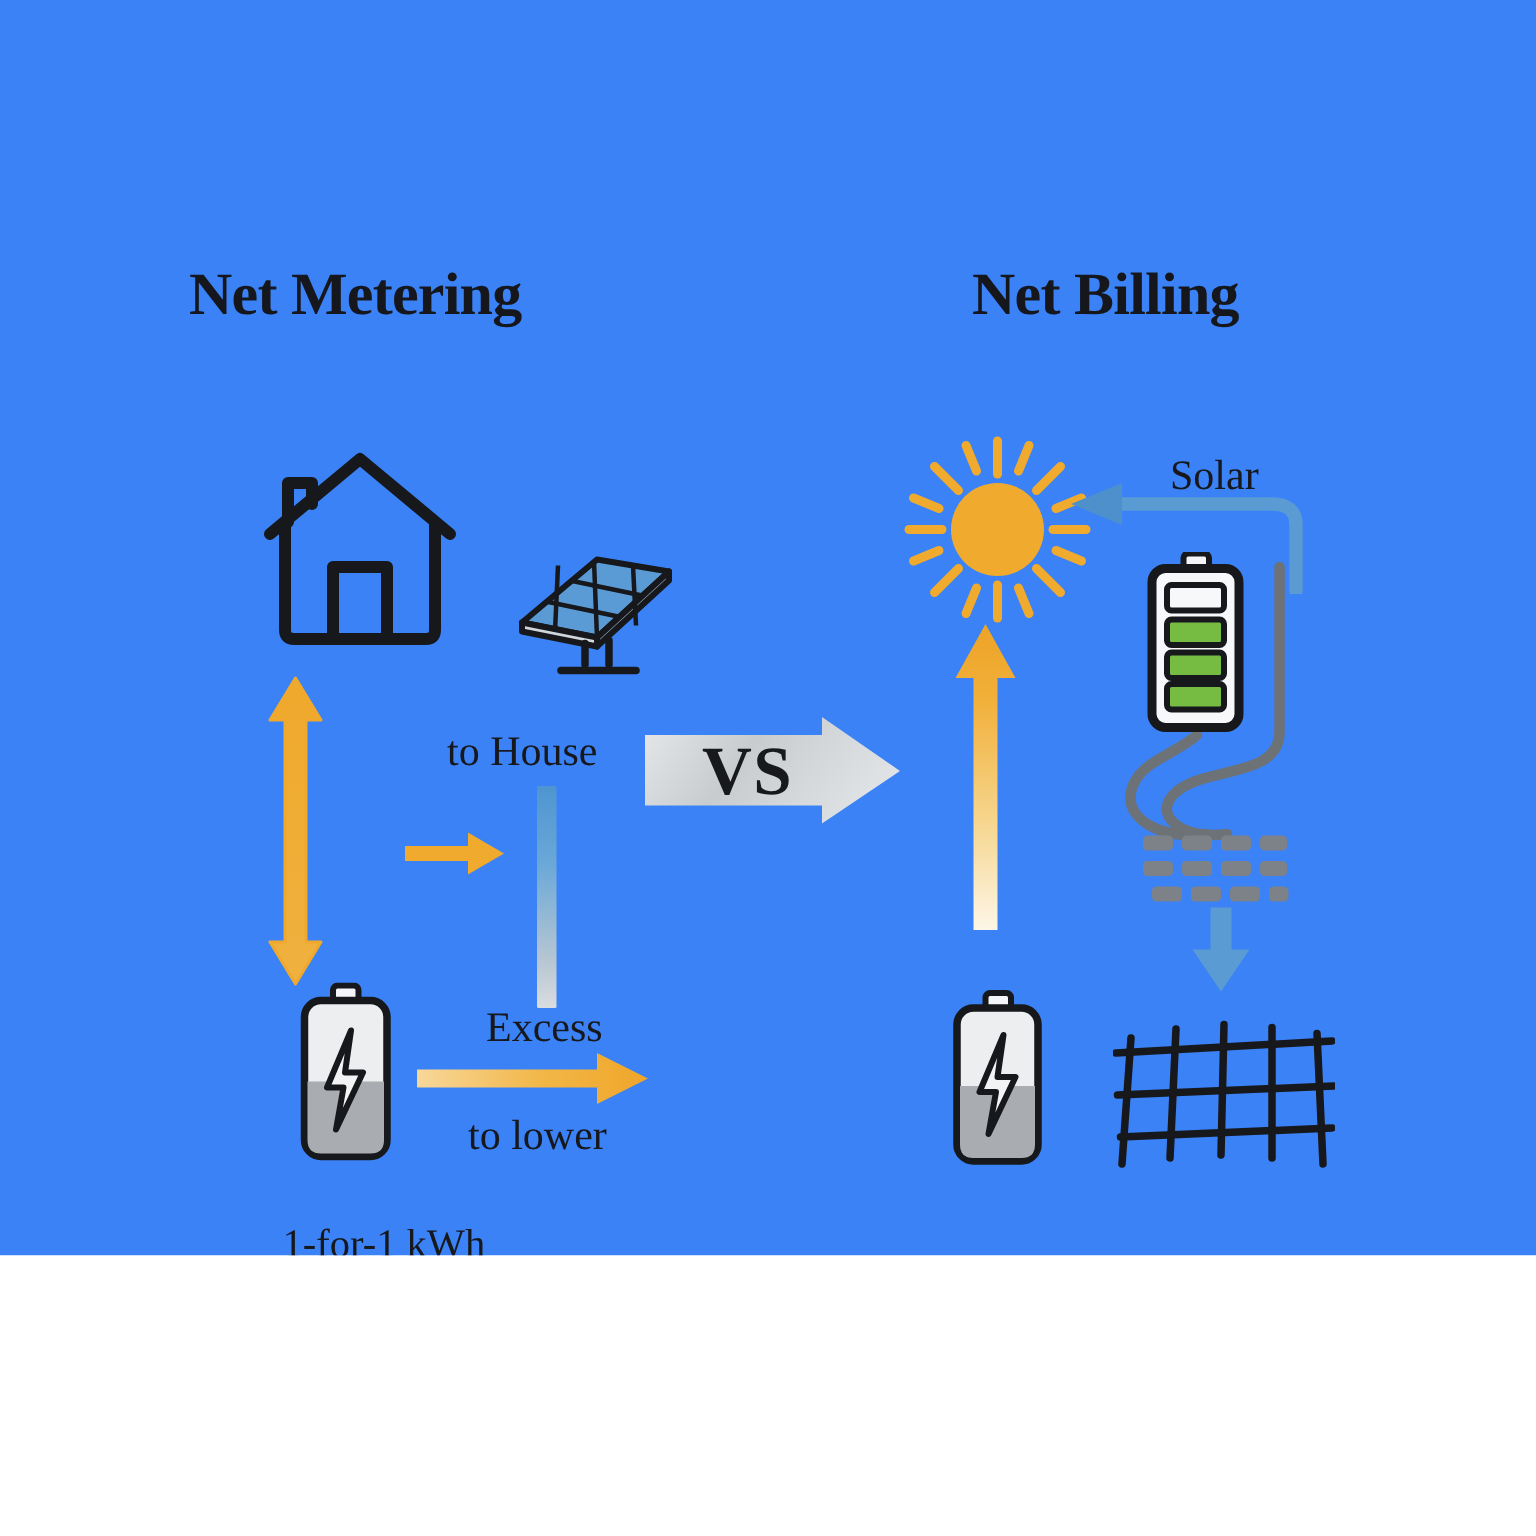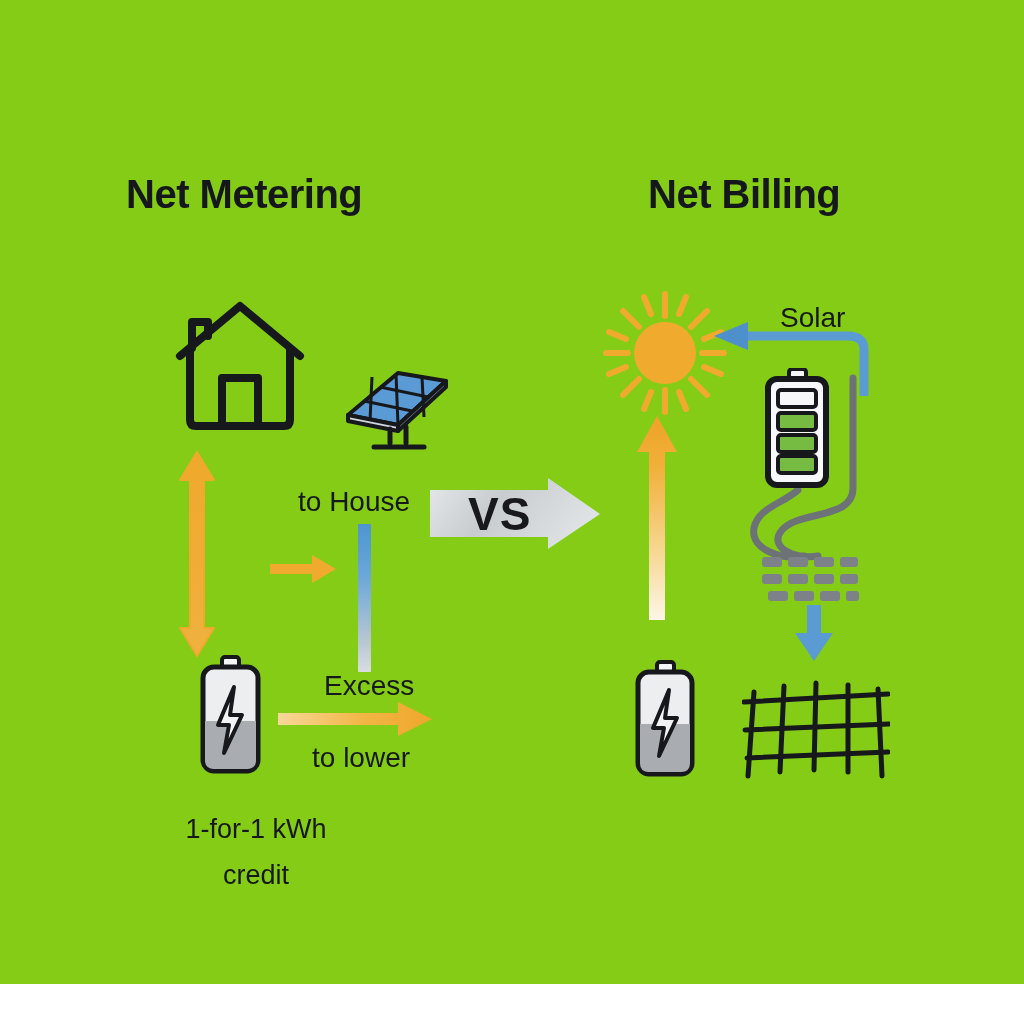--- a/index.html
+++ b/index.html
@@ -3,24 +3,24 @@
 <meta charset="utf-8">
 <style>
   html, body {
     margin: 0;
     padding: 0;
     background: #ffffff;
   }
   #canvas {
     position: relative;
     width: 1024px;
-    height: 984px;
-    background: #84cc16;
+    height: 837px;
+    background: #3b82f6;
     overflow: hidden;
-    font-family: Liberation Sans, sans-serif;
+    font-family: Liberation Serif, serif;
     color: #111216;
   }
   .title {
     position: absolute;
     font-size: 40px;
     font-weight: bold;
     letter-spacing: -0.5px;
     color: #15171c;
     white-space: nowrap;
   }

